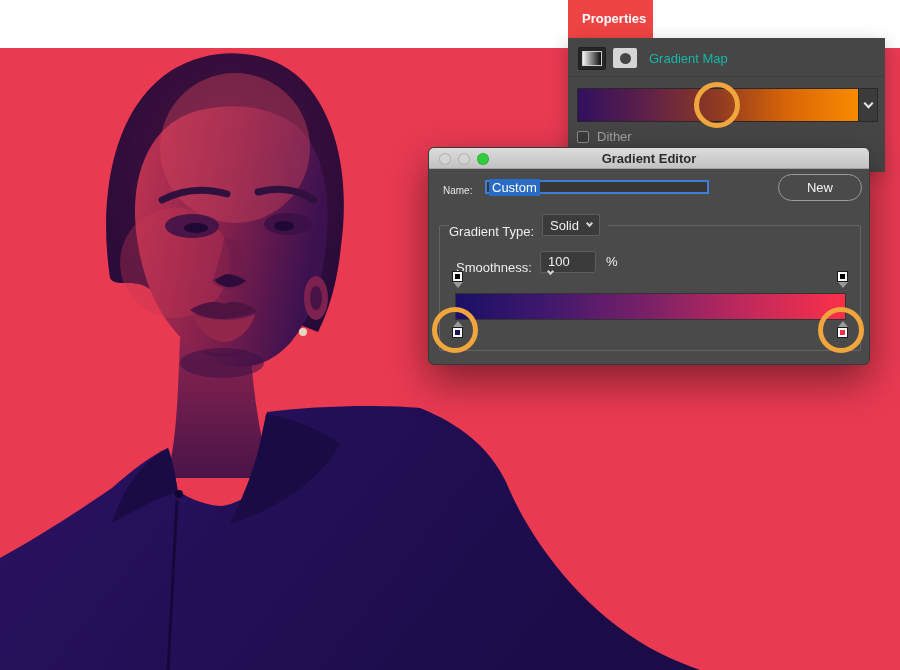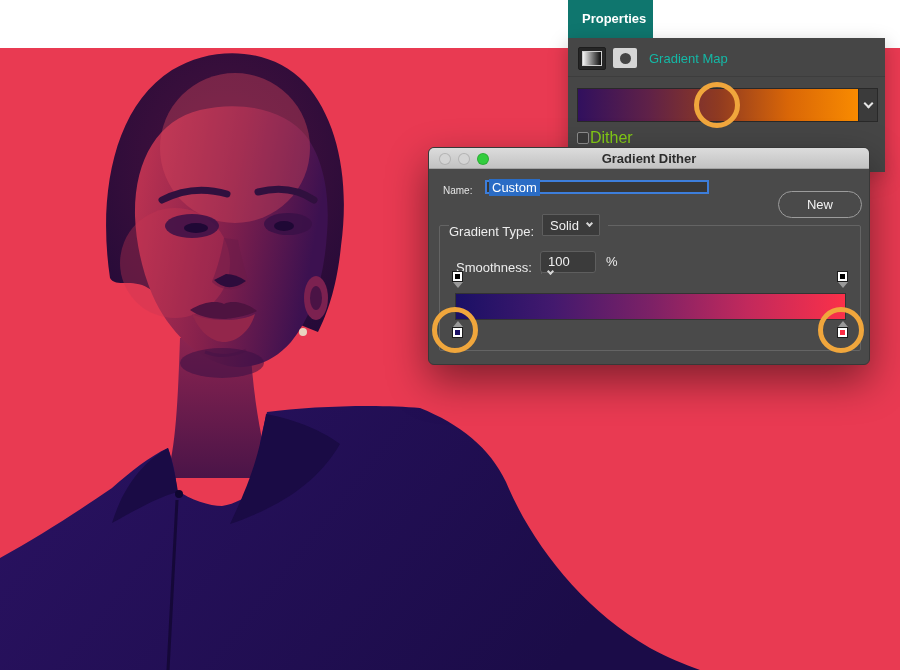--- a/index.html
+++ b/index.html
@@ -6,21 +6,21 @@
   html,body { width:900px; height:670px; background:#ffffff; overflow:hidden;
               font-family:"Liberation Sans", sans-serif; }
   .stage { position:relative; width:900px; height:670px; background:#fff; }
 
   
   .canvas { position:absolute; left:0; top:48px; width:900px; height:622px; }
   .canvas svg { display:block; }
 
   
   .props-tab { position:absolute; left:568px; top:0; width:85px; height:38px;
-               background:#0f766e; color:#fff; font-size:13px; font-weight:bold;
+               background:#ef4444; color:#fff; font-size:13px; font-weight:bold;
                line-height:38px; padding-left:14px; }
   .props-panel { position:absolute; left:568px; top:38px; width:317px; height:134px;
                  background:#464646; box-shadow:0 6px 18px rgba(0,0,0,.25); }
   .props-iconrow { position:absolute; left:10px; top:8px; height:24px; display:flex; align-items:center; }
   .grad-thumb { width:28px; height:23px; background:#262626; border:1px solid #1d1d1d;
                 padding:3px; border-radius:2px; }
   .grad-thumb .inner { width:100%; height:100%; border:1px solid #cfcfcf;
                 background:linear-gradient(to right,#f4f4f4,#0c0c0c); }
   .mask-thumb { width:24px; height:20px; background:#d6d6d6; border-radius:2px; margin-left:7px;
                 display:flex; align-items:center; justify-content:center; }
@@ -30,38 +30,38 @@
   .grad-control { position:absolute; left:9px; top:50px; width:301px; height:34px;
                   border:1px solid #292929; display:flex; }
   .grad-bar-props { width:280px; height:100%; }
   .grad-drop { width:19px; height:100%; background:#3b3b3b; border-left:1px solid #292929;
                display:flex; align-items:center; justify-content:center; }
   .chev { width:7px; height:7px; border-right:2px solid #e6e6e6; border-bottom:2px solid #e6e6e6;
           transform:rotate(45deg); margin-top:-3px; }
   .chev.sm { width:5px; height:5px; border-width:2px; border-color:#d5d5d5; }
   .dither-row { position:absolute; left:9px; top:91px; display:flex; align-items:center; }
   .checkbox { width:12px; height:12px; background:#3a3a3a; border:1px solid #8d8d8d; border-radius:2px; }
-  .dither-label { margin-left:1px; color:#84cc16; font-size:16px; }
+  .dither-label { margin-left:8px; color:#a3a3a3; font-size:13px; }
 
   
   .dialog { position:absolute; left:428px; top:147px; width:442px; height:218px;
             background:#4a4a4a; border:1px solid #383838; border-radius:6px;
             box-shadow:0 16px 40px rgba(0,0,0,.45); }
   .titlebar { position:relative; height:21px; border-radius:5px 5px 0 0;
               background:linear-gradient(#dcdcdc,#c2c2c2); border-bottom:1px solid #a3a3a3; }
   .lights { position:absolute; left:10px; top:4.5px; display:flex; gap:7px; }
   .light { width:12px; height:12px; border-radius:50%; border:1px solid rgba(0,0,0,.15); }
   .win-title { position:absolute; left:0; right:0; top:0; text-align:center; line-height:21px;
                font-size:13px; font-weight:bold; color:#2c2c2c; }
   .name-label { position:absolute; left:14px; top:37px; color:#e5e5e5; font-size:10px; }
   .name-input { position:absolute; left:56px; top:32px; width:224px; height:14px;
                 background:#373737; border:2px solid #3d7edb; display:flex; align-items:center;
                 padding-left:2px; }
   .selection { background:#2a6cc5; color:#ffffff; font-size:13px; padding:1px 3px; }
-  .new-btn { position:absolute; left:349px; top:43px; width:84px; height:27px; border-radius:14px;
+  .new-btn { position:absolute; left:349px; top:26px; width:84px; height:27px; border-radius:14px;
              border:1px solid #9c9c9c; color:#f2f2f2; font-size:13px; display:flex;
              align-items:center; justify-content:center; background:transparent; }
   .groupbox { position:absolute; left:10px; top:77px; width:422px; height:126px;
               border:1px solid #646464; border-radius:2px; }
   .type-row { position:absolute; left:20px; top:65px; height:24px; display:flex; align-items:center;
               background:#4a4a4a; padding-right:8px; }
   .label13 { color:#ededed; font-size:13px;margin-top:12px; }
   .select { margin-left:8px; width:58px; height:22px; background:#3b3b3b; border:1px solid #5e5e5e;
             border-radius:1px; display:flex; align-items:center; justify-content:space-between;
             padding:0 7px; color:#f0f0f0; font-size:13px; }
@@ -184,21 +184,21 @@
     </div>
   </div>
 
   <div class="dialog">
     <div class="titlebar">
       <div class="lights">
         <div class="light" style="background: rgb(212, 212, 212);"></div>
         <div class="light" style="background: rgb(212, 212, 212);"></div>
         <div class="light" style="background: rgb(50, 205, 62);"></div>
       </div>
-      <div class="win-title">Gradient Dither</div>
+      <div class="win-title">Gradient Editor</div>
     </div>
 
     <span class="name-label">Name:</span>
     <div class="name-input">
       <span class="selection">Custom</span>
     </div>
     <div class="new-btn">
       <span>New</span>
     </div>
 

